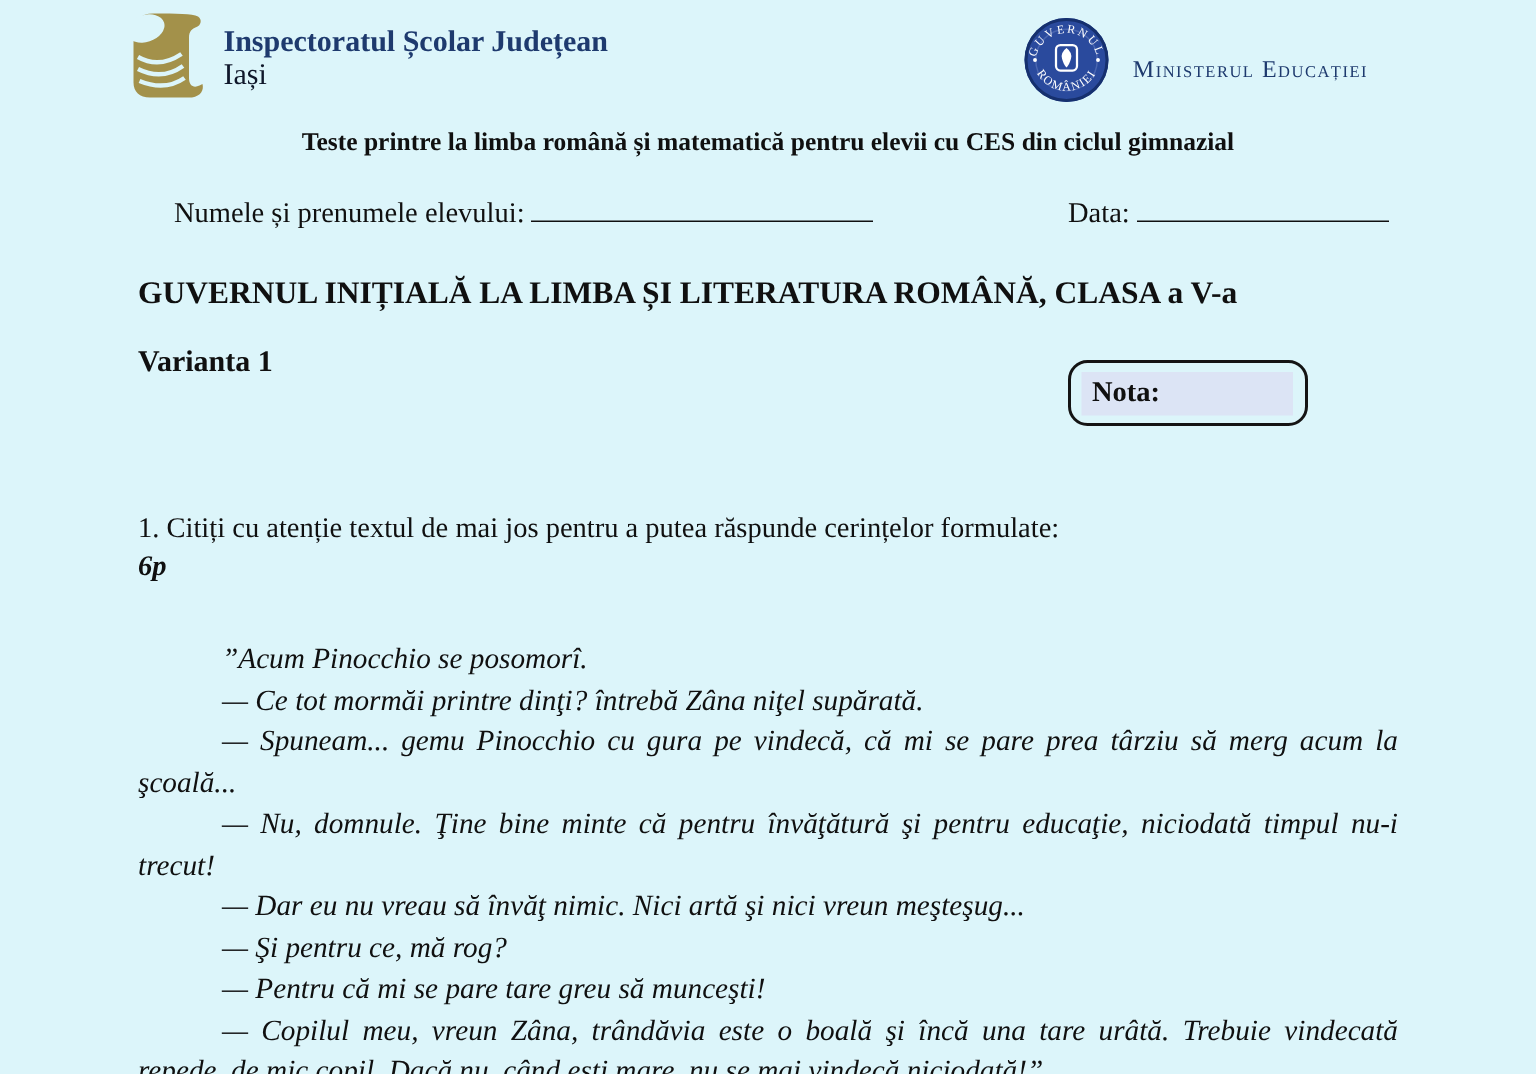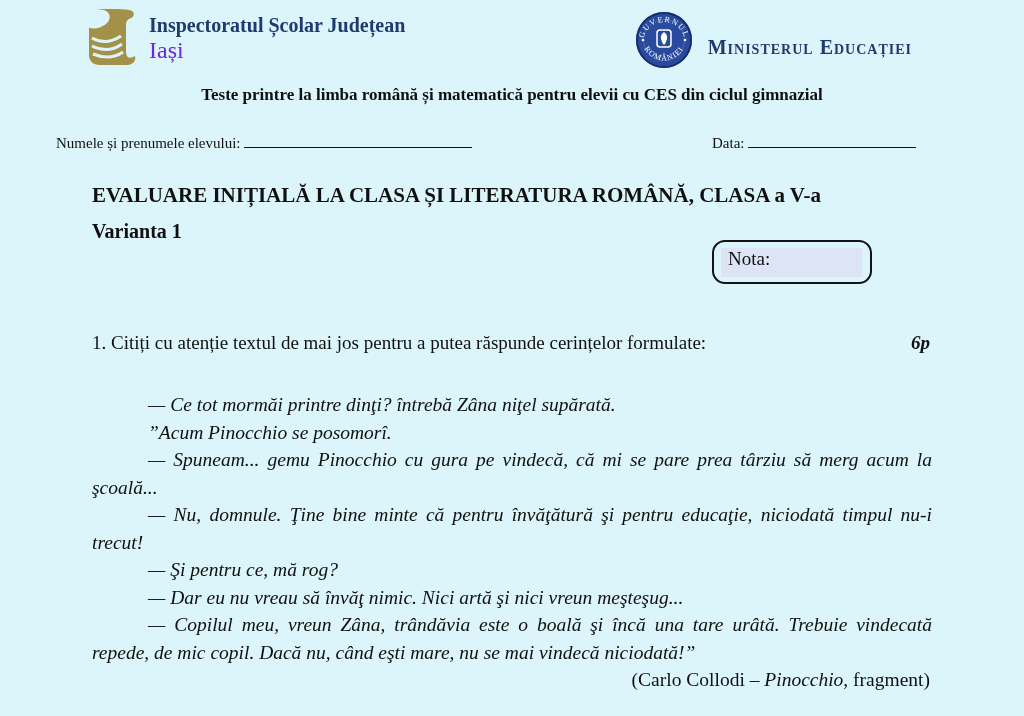--- a/index.html
+++ b/index.html
@@ -9,56 +9,56 @@
     font-family: "Liberation Serif", serif;
     color:#101010;
   }
   .page { position:relative; width:1024px; height:508px; }
 
   
   .header { display:flex; justify-content:space-between; align-items:flex-start; padding:8px 112px 0 88px; }
   .isj { display:flex; gap:11px; align-items:center; }
   .isj-text { display:flex; flex-direction:column; line-height:1.12; padding-top:4px; }
   .isj-name { font-size:20px; font-weight:bold; color: var(--navy, #1e3a6e); }
-  .isj-city { font-size:24px; color:#6d28d9; }
+  .isj-city { font-size:20px; color:#0f172a; }
   .ministry { display:flex; align-items:center; gap:14px; margin-top:2px; }
   .ministry-label {
-    font-variant: small-caps; font-weight:bold; font-size:20px;
+    font-variant: small-caps; font-weight:normal; font-size:16px;
     color: var(--navy, #1e3a6e); letter-spacing:1px; padding-top:14px;
   }
 
   
   .subtitle { text-align:center; font-weight:bold; font-size:17px; margin-top:14px; padding:0 92px; line-height:22px; }
 
   
-  .student-row { position:relative; margin-top:24px; padding-left:56px; font-size:15px; height:26px; }
+  .student-row { position:relative; margin-top:24px; padding-left:116px; font-size:19px; height:26px; }
   .blank-line { display:inline-block; border-bottom:1.5px solid #101010; height:17px; vertical-align:baseline; }
   .name-line { width:228px; }
   .date-line { width:168px; }
   .date-group { position:absolute; left:712px; top:0; }
 
   
   .doc-title { padding-left:92px; margin-top:26px; font-size:21px; font-weight:bold; line-height:26px; }
-  .variant { padding-left:92px; margin-top:10px; font-size:20px; font-weight:bold; line-height:26px; }
+  .variant { padding-left:92px; margin-top:20px; font-size:20px; font-weight:bold; line-height:26px; }
 
   
   .nota-box {
     position:absolute; left:712px; top:240px; width:160px; height:44px;
     border:2px solid #141414; border-radius:13px;
     display:flex; align-items:center; padding:0 7px; box-sizing:border-box;
     background: var(--background, #dcf5fa);
   }
   .nota-field {
     background: var(--nota-field, #dce4f5);
-    width:134px; height:29px; display:flex; 
-    font-size:19px; font-weight:normal; padding-left:7px;
+    width:134px; height:29px; display:flex; align-items:center;
+    font-size:19px; font-weight:bold; padding-left:7px;
   }
 
   
-  .question-row { display:flex; justify-content:space-between; align-items:baseline; padding:0 94px 0 92px; margin-top:86px; font-size:19px; line-height:25px; }
+  .question-row { display:flex; justify-content:space-between; align-items:baseline; padding:0 94px 0 92px; margin-top:86px; font-size:19px; line-height:25px;flex-direction:column; }
   .points { font-weight:bold; font-size:19px;font-style:italic; }
 
   
   .quote { margin-top:36px; padding:0 92px; font-size:19.5px; font-style:italic; text-align:justify; }
   .quote p { margin:0; line-height:27.5px; text-indent:56px; }
   .attribution { margin-top:0; padding:0 94px 0 92px; font-size:19.5px; text-align:right; line-height:27.5px;margin-left:15px; }
   .attribution .work-title { font-style:italic; }
 
   svg text { font-family:"Liberation Serif", serif; }
 </style>
@@ -110,41 +110,42 @@
 
   <div class="student-row">
     <span>Numele și prenumele elevului:</span>
     <span class="blank-line name-line"></span>
     <span class="date-group">
       <span>Data:</span>
       <span class="blank-line date-line"></span>
     </span>
   </div>
 
-  <div class="doc-title">EVALUARE INIȚIALĂ LA CLASA ȘI LITERATURA ROMÂNĂ, CLASA a V-a</div>
+  <div class="doc-title">GUVERNUL INIȚIALĂ LA LIMBA ȘI LITERATURA ROMÂNĂ, CLASA a V-a</div>
   <div class="variant">Varianta 1</div>
 
   <div class="nota-box">
     <div class="nota-field">
       <span>Nota:</span>
     </div>
   </div>
 
   <div class="question-row">
     <span>1. Citiți cu atenție textul de mai jos pentru a putea răspunde cerințelor formulate:</span>
     <span class="points">6p</span>
   </div>
 
   <div class="quote">
+    <p>”Acum Pinocchio se posomorî.</p>
     <p>— Ce tot mormăi printre dinţi? întrebă Zâna niţel supărată.</p>
-    <p>”Acum Pinocchio se posomorî.</p>
     <p>— Spuneam... gemu Pinocchio cu gura pe vindecă, că mi se pare prea târziu să merg acum la şcoală...</p>
     <p>— Nu, domnule. Ţine bine minte că pentru învăţătură şi pentru educaţie, niciodată timpul nu-i trecut!</p>
+    <p>— Dar eu nu vreau să învăţ nimic. Nici artă şi nici vreun meşteşug...</p>
     <p>— Şi pentru ce, mă rog?</p>
-    <p>— Dar eu nu vreau să învăţ nimic. Nici artă şi nici vreun meşteşug...</p>
+    <p>— Pentru că mi se pare tare greu să munceşti!</p>
     <p>— Copilul meu, vreun Zâna, trândăvia este o boală şi încă una tare urâtă. Trebuie vindecată repede, de mic copil. Dacă nu, când eşti mare, nu se mai vindecă niciodată!”</p>
   </div>
 
   <div class="attribution">
     <span>(Carlo Collodi – </span><span class="work-title">Pinocchio</span><span>, fragment)</span>
   </div>
 
 </div>
 
 </body></html>

